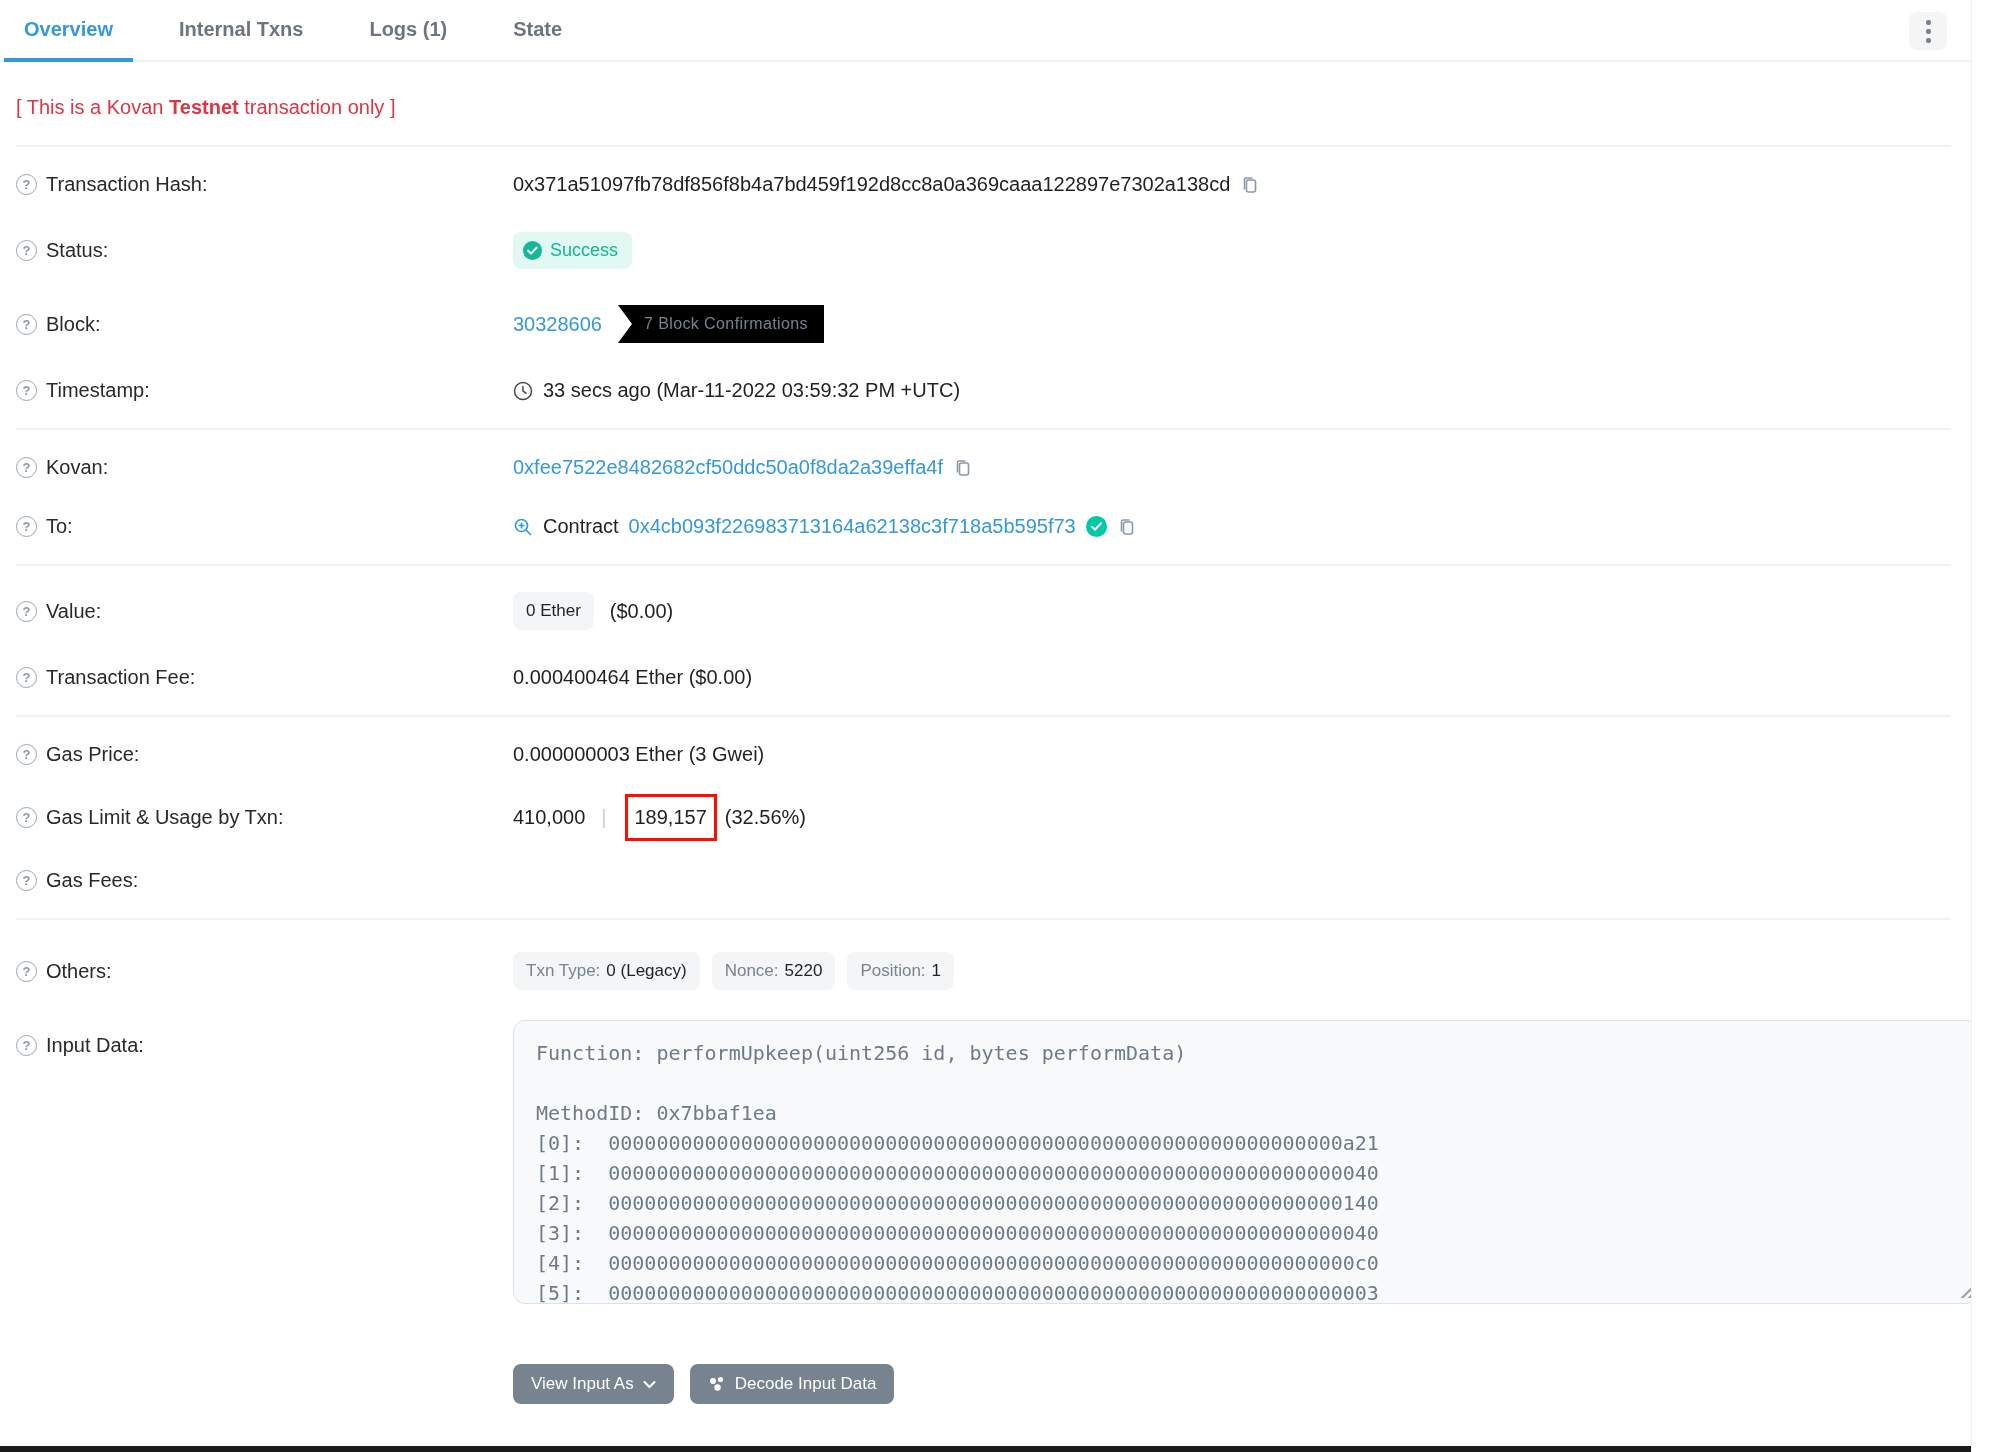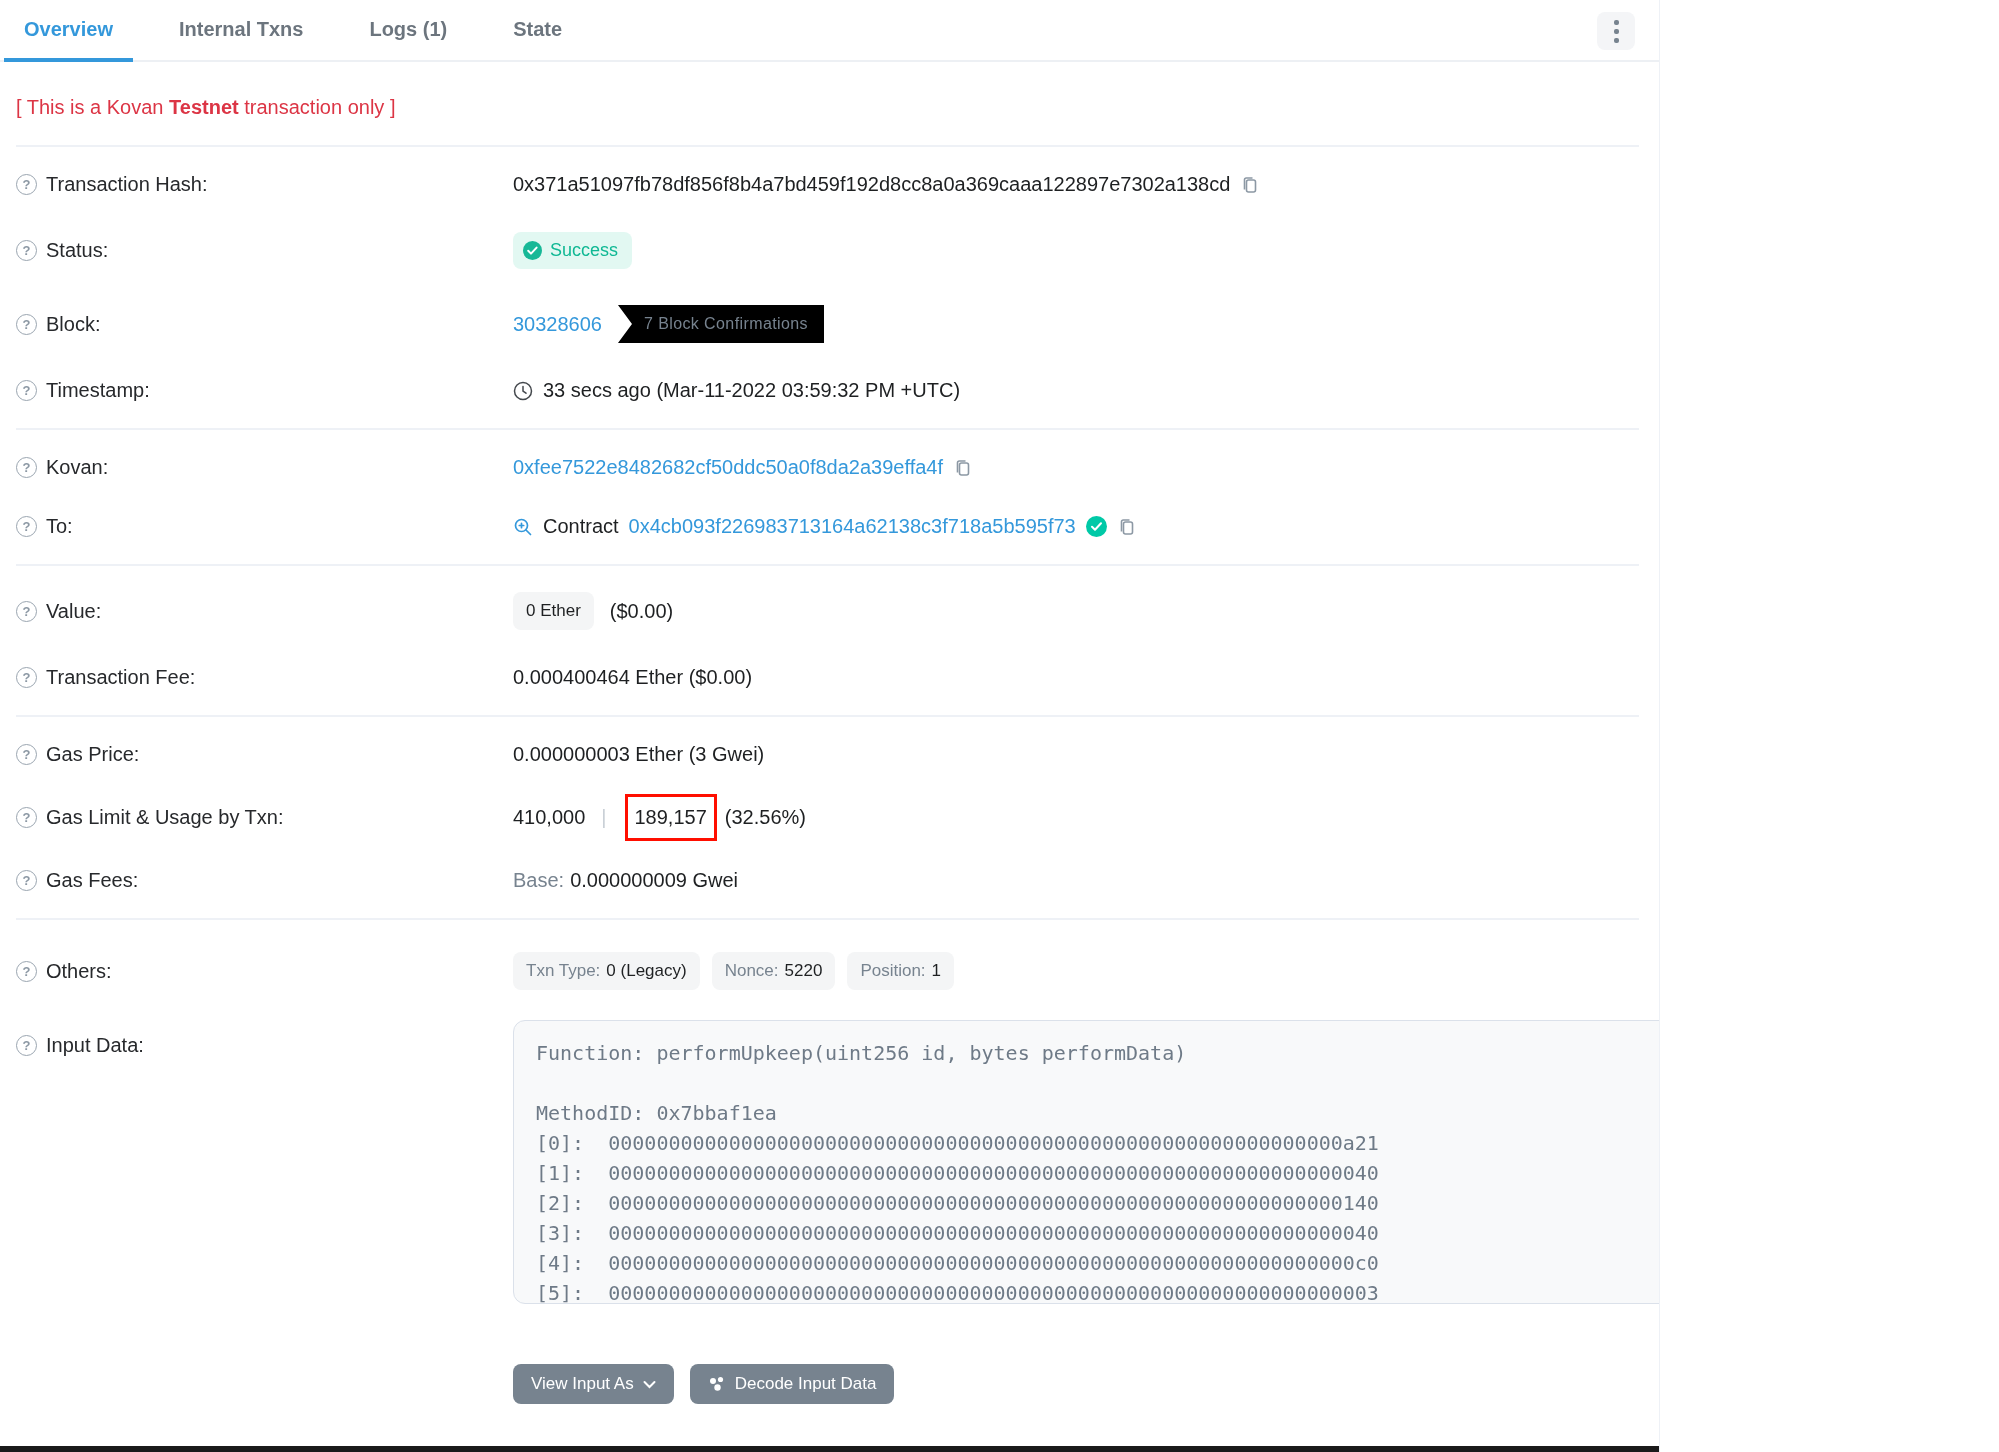--- a/index.html
+++ b/index.html
@@ -1,17 +1,17 @@
 <!DOCTYPE html>
 <html><head>
 <meta charset="utf-8">
 <style>
   * { margin:0; padding:0; box-sizing:border-box; }
   html,body { width:1999px; height:1452px; background:#fff; font-family:"Liberation Sans", sans-serif; color:#1e2022; }
-  .page { position:relative; width:1660px; height:1452px; background:#fff; border-right:1px solid #eef1f6; overflow:hidden; }
+  .page { position:relative; width:1972px; height:1452px; background:#fff; border-right:1px solid #eef1f6; overflow:hidden; }
 
   
   .tabbar { display:flex; align-items:stretch; height:62px; border-bottom:2px solid #edf0f4; padding-left:4px; position:relative; }
   .tab { display:flex; align-items:center; padding:0 20px; margin-right:26px; font-size:20px; font-weight:700; color:#6c757e; cursor:pointer; border-bottom:4px solid transparent; margin-bottom:-2px; }
   .tab.active { color:#3498db; border-bottom-color:#3498db; }
   .kebab-btn { position:absolute; right:24px; top:12px; width:38px; height:38px; background:#f4f5f7; border-radius:8px; display:flex; flex-direction:column; align-items:center; justify-content:center; gap:4px; cursor:pointer; }
   .kebab-btn i { width:5px; height:5px; border-radius:2px; background:#77838f; }
 
   
   .banner { padding:34px 16px 26px 16px; font-size:20px; color:#dc3545; }
@@ -226,24 +226,20 @@
         <span class="sep">|</span>
         <span class="redbox"><span>189,157</span></span>
         <span style="margin-left:-4px;">(32.56%)</span>
       </div>
     </div>
 
     <div class="row">
       <div class="label">
         <span class="qicon">?</span>
         <span>Gas Fees:</span>
-      </div>
-      <div class="value" style="gap:6px;">
-        <span class="muted">Base:</span>
-        <span>0.000000009 Gwei</span>
       </div>
     </div>
   </div>
 
   <hr class="divider">
 
   <div class="section">
     <div class="row" style="padding-top:24px;padding-bottom:24px;">
       <div class="label">
         <span class="qicon">?</span>

